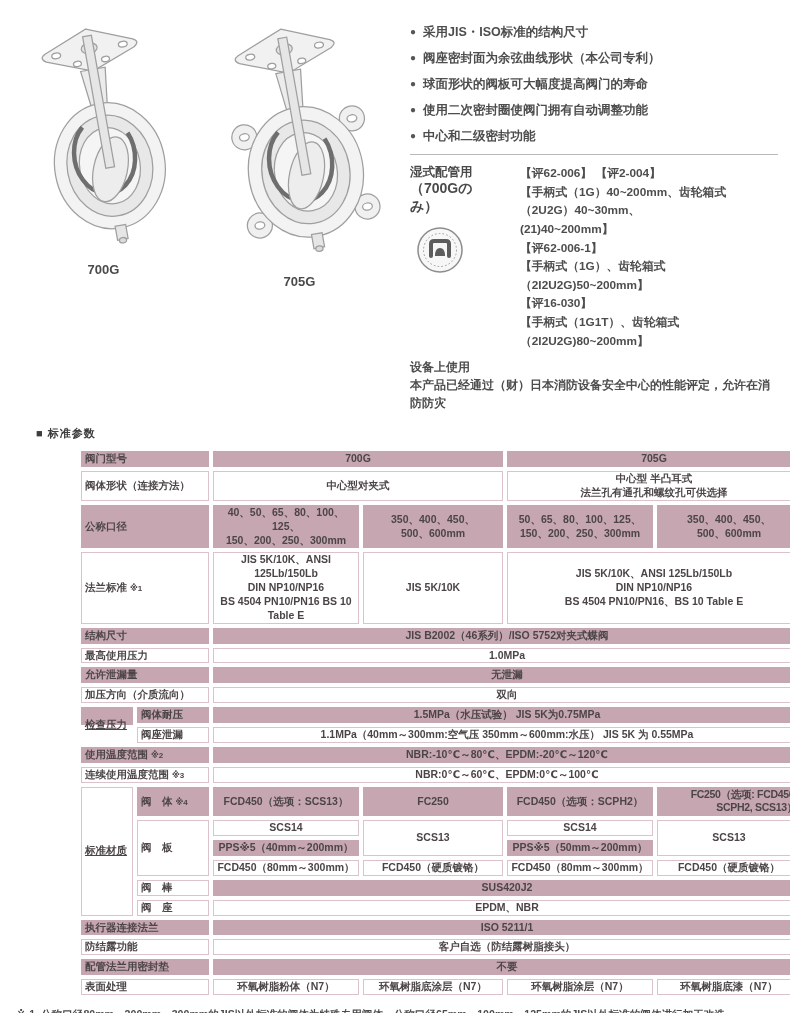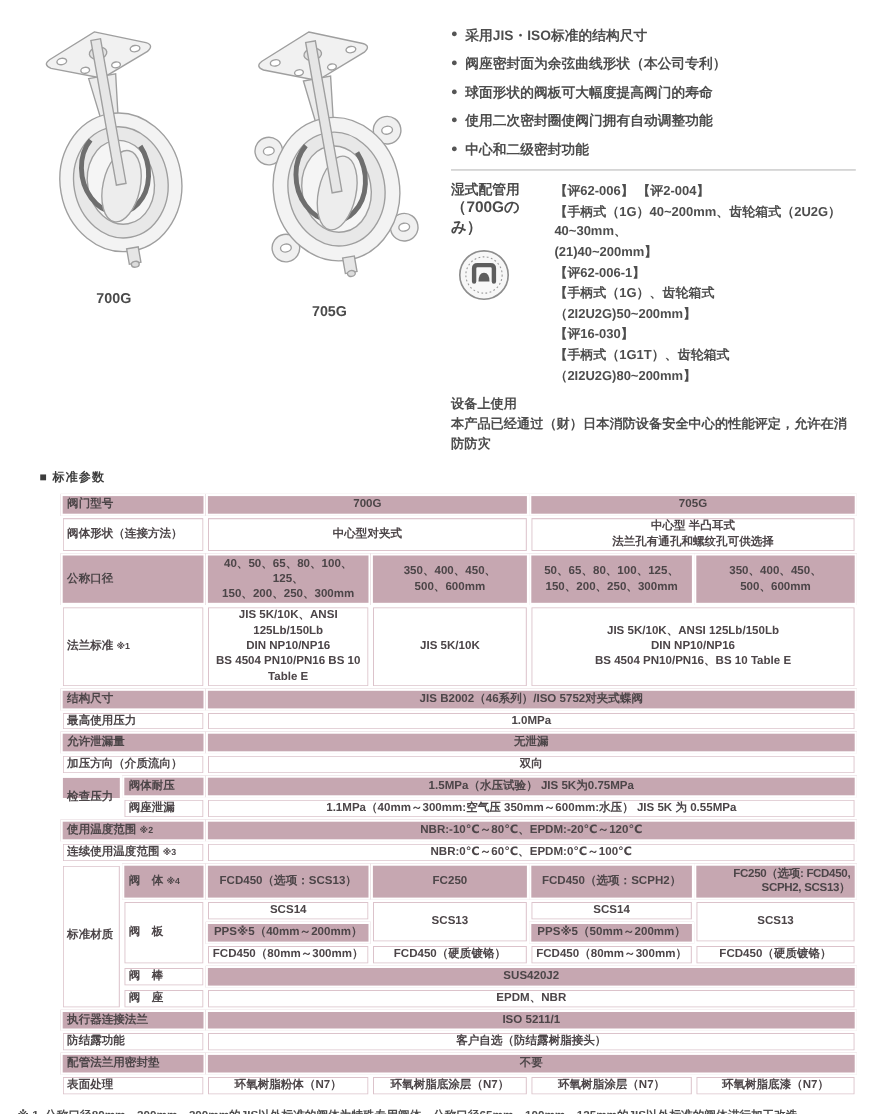--- a/index.html
+++ b/index.html
@@ -16,39 +16,39 @@
   
   .top{display:flex;}
   .drawings{width:392px;display:flex;justify-content:space-around;padding-top:6px;}
   .drawings figure{text-align:center;}
   .drawings figcaption{font-size:13px;font-weight:700;color:#4a4a4a;margin-top:2px;}
   .right-col{flex:1;padding:14px 4px 0 10px;}
   .feat{list-style:none;}
   .feat li{display:flex;align-items:flex-start;font-size:12.5px;color:#4d4d4d;margin-bottom:9px;font-weight:600;}
   .feat .dot{font-size:10px;margin:2px 7px 0 0;color:#555;}
   .rule{border:none;border-top:1px solid var(--line);margin:8px 0 9px 0;}
-  .wet{display:grid;grid-template-columns:88px 1fr;column-gap:6px;}
+  .wet{display:grid;grid-template-columns:88px 1fr;column-gap:22px;}
   .wet-label{font-size:12.5px;font-weight:700;color:#4a4a4a;line-height:1.3;}
   .wet-sub{font-size:14px;font-weight:700;color:#4a4a4a;}
   .badge{margin:10px 0 0 6px;}
   .wet-lines div{font-size:11.8px;color:#4d4d4d;line-height:1.58;font-weight:600;}
   .wet-note{font-size:12px;color:#4d4d4d;line-height:1.5;margin-top:8px;font-weight:600;}
 
   
   h2.sec{font-size:11px;font-weight:700;color:#3d3d3d;margin:14px 0 8px 28px;letter-spacing:1px;}
 
   
-  .tbl-wrap{margin-left:47px;}
+  .tbl-wrap{margin-left:71px;}
   table.spec{border-collapse:separate;border-spacing:0;table-layout:fixed;width:724px;}
   table.spec td{border:2px solid #fff;padding:1px 4px;font-size:10.5px;line-height:1.32;vertical-align:middle;color:var(--ink);}
   td.p{background:var(--pink);}
   td.w{background:#fff;box-shadow:inset 0 0 0 1px var(--pinkline);}
   td.lbl{text-align:left;font-weight:700;padding-left:7px;}
   td.val{text-align:center;font-weight:700;}
-  td.top-al{vertical-align:top;padding-top:3px;}
+  td.top-al{vertical-align:top;padding-top:3px;text-decoration:underline;}
   td.grad{background:linear-gradient(to bottom,var(--pink) 50%,#ffffff 50%);}
   .hd{color:#fff;font-weight:700;}
   .mark{font-size:8px;vertical-align:baseline;}
   td.small{font-size:8.3px;letter-spacing:-0.3px;padding-left:1px;padding-right:1px;text-align:right;}
   td.sliver{border-bottom:4px solid var(--pink);}
 
   
   .foot{margin:8px 0 0 8px;font-size:10.6px;line-height:1.72;color:#4d4d4d;font-weight:600;}
 </style>
 </head>

